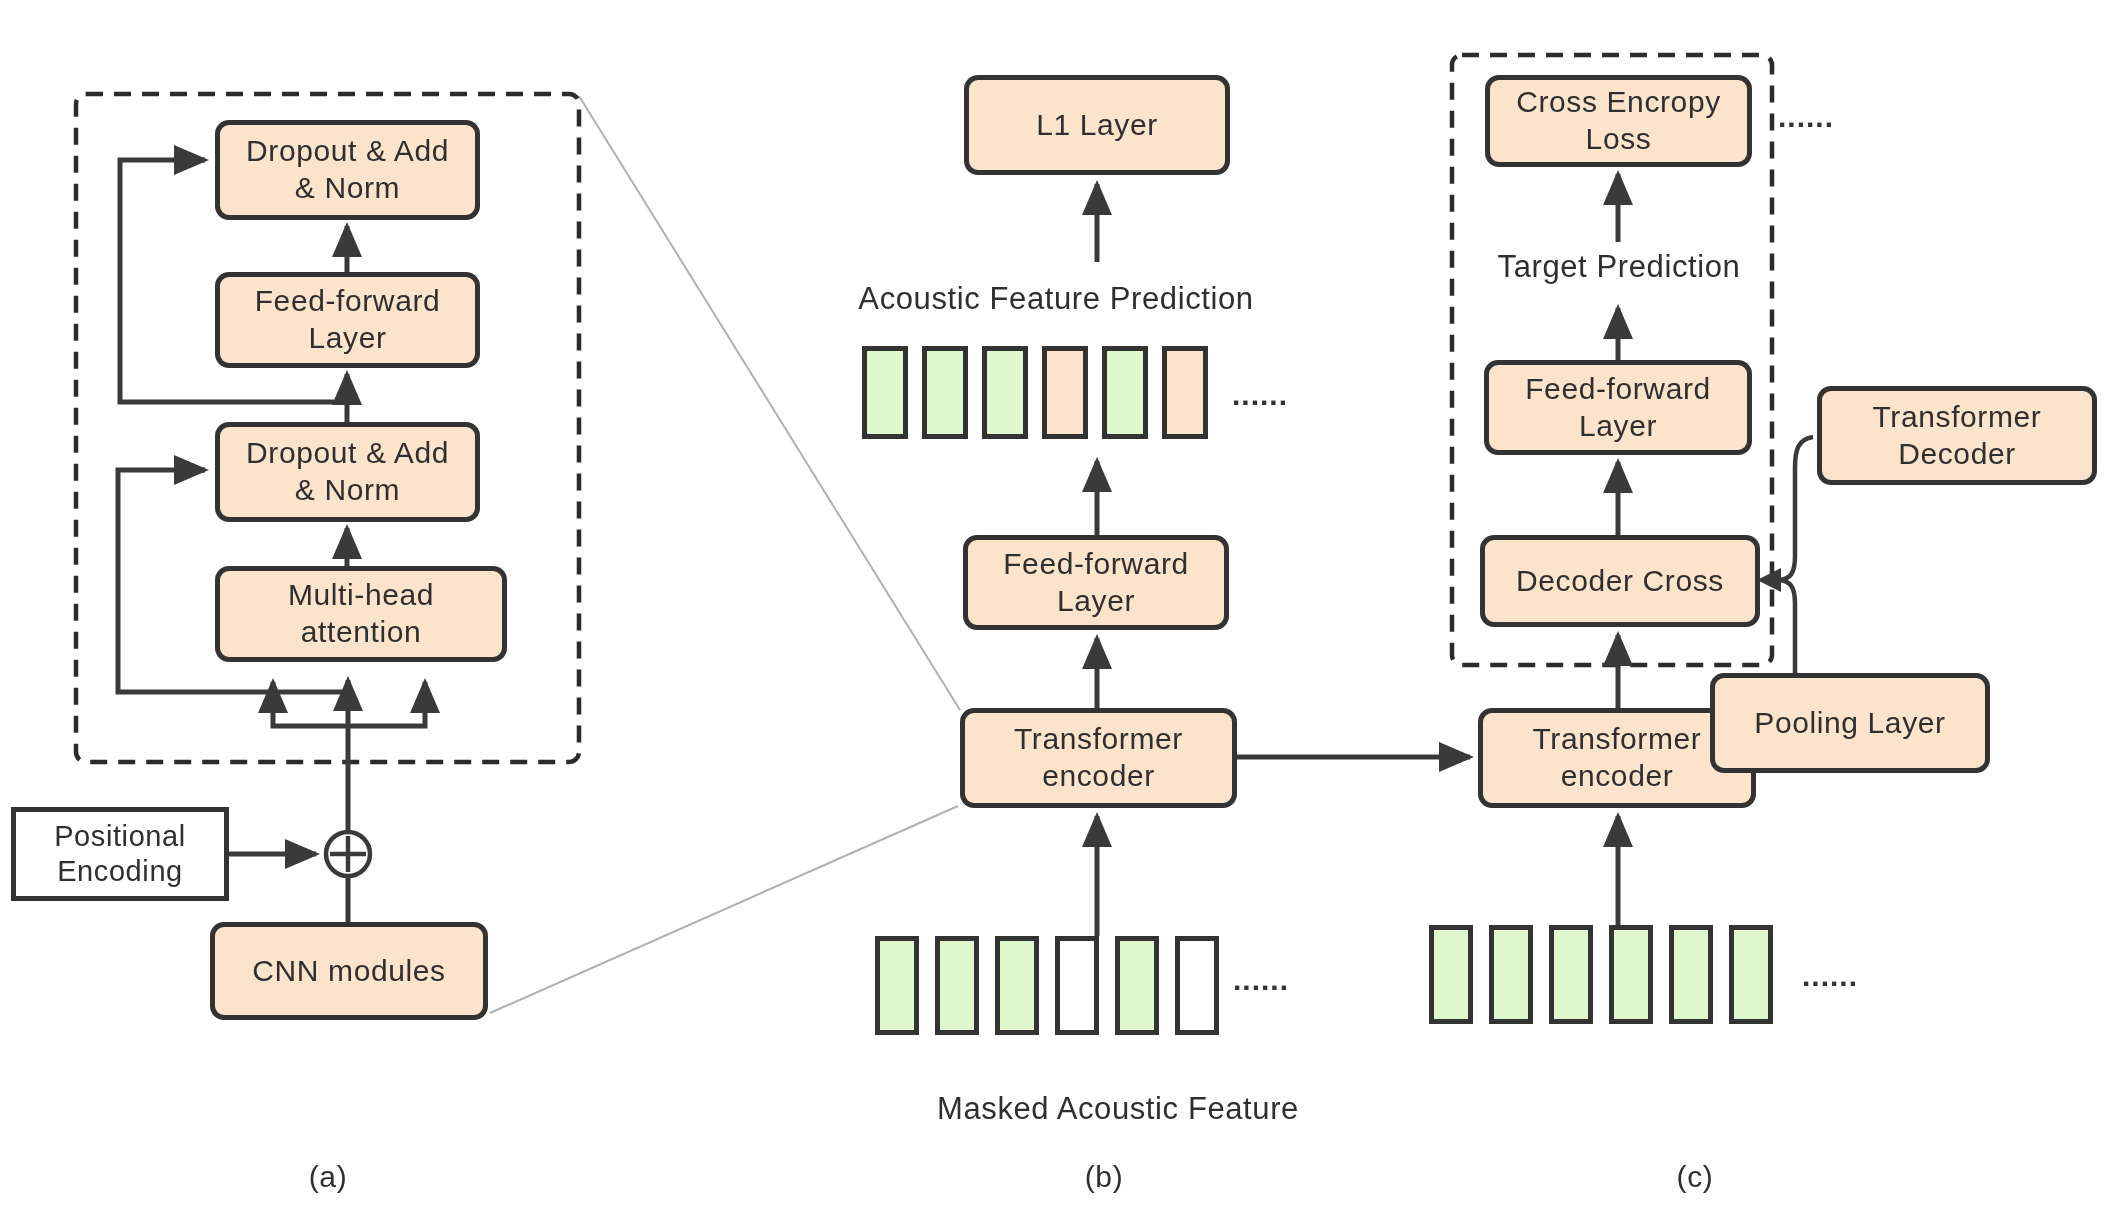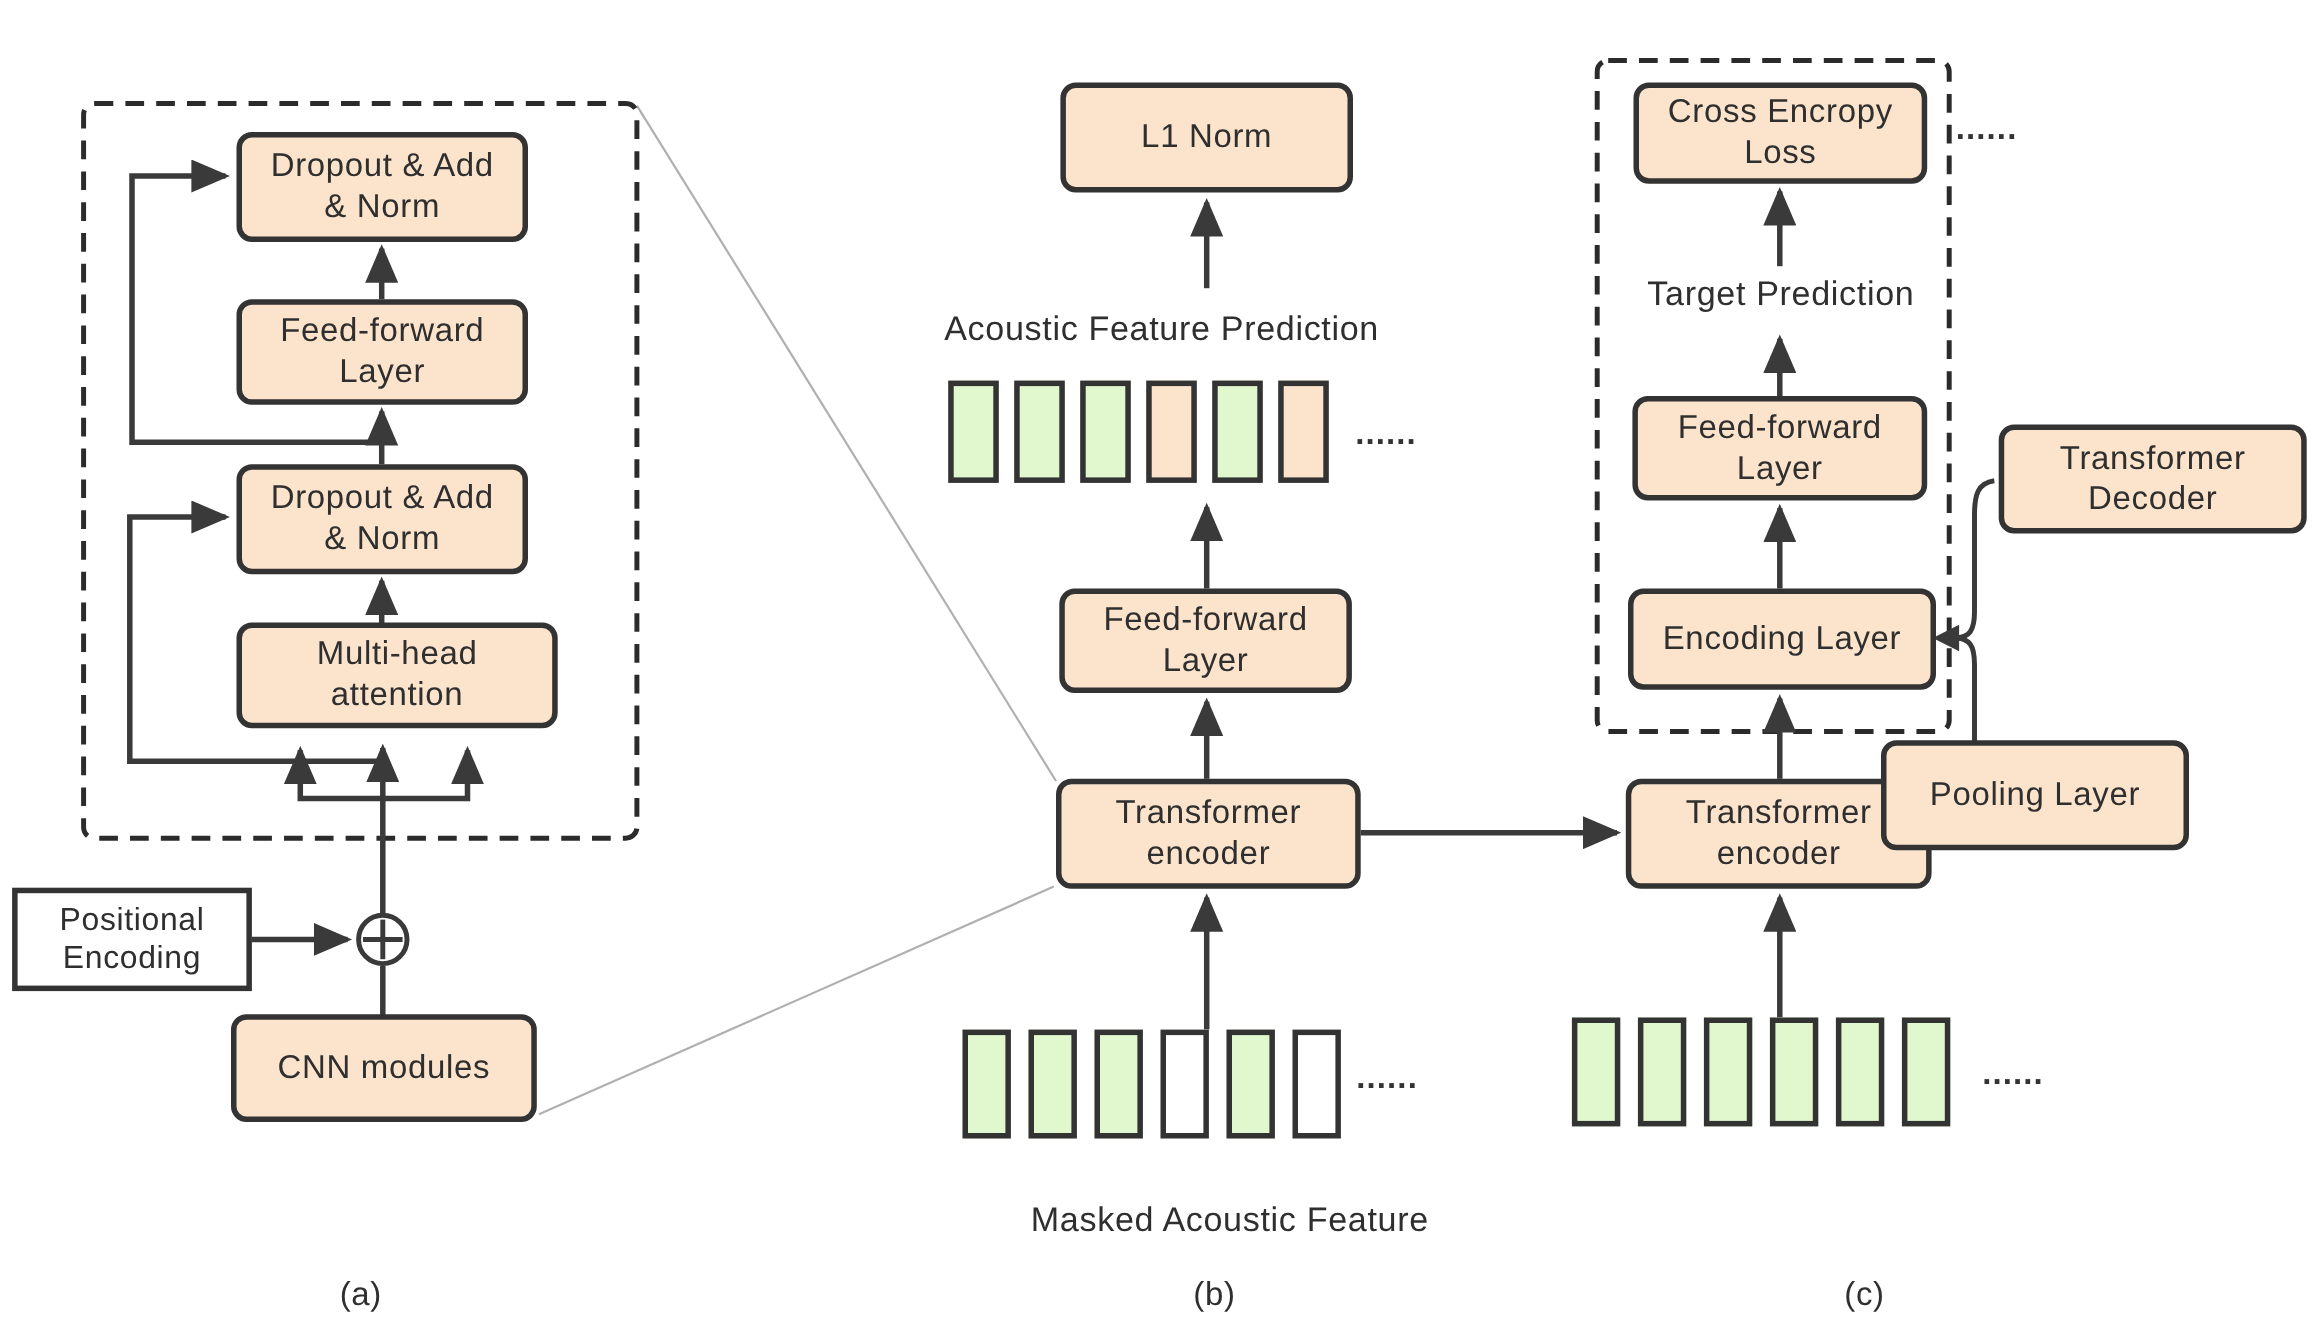--- a/index.html
+++ b/index.html
@@ -141,21 +141,21 @@
     <span>Encoding</span>
   </div>
 
   <div class="box" style="left:210px;top:922px;width:278px;height:98px">
     <span>CNN modules</span>
   </div>
 
   <div class="label caption" style="left:278px;top:1160px;width:100px">(a)</div>
 
   <div class="box" style="left:964px;top:75px;width:266px;height:100px">
-    <span>L1 Norm</span>
+    <span>L1 Layer</span>
   </div>
 
   <div class="label" style="left:806px;top:281px;width:500px">Acoustic Feature Prediction</div>
 
   <div class="tokens row-b-pred" style="left:862px;top:346px">
       <span class="tok" style="background: rgb(225, 248, 207);"></span>
       <span class="tok" style="background: rgb(225, 248, 207);"></span>
       <span class="tok" style="background: rgb(225, 248, 207);"></span>
       <span class="tok" style="background: rgb(252, 228, 204);"></span>
       <span class="tok" style="background: rgb(225, 248, 207);"></span>
@@ -195,21 +195,21 @@
   <div class="dots" style="left:1778px;top:100px">......</div>
 
   <div class="label" style="left:1469px;top:249px;width:300px">Target Prediction</div>
 
   <div class="box" style="left:1484px;top:360px;width:268px;height:95px">
     <span>Feed-forward</span>
     <span>Layer</span>
   </div>
 
   <div class="box" style="left:1480px;top:535px;width:280px;height:92px">
-    <span>Encoding Layer</span>
+    <span>Decoder Cross</span>
   </div>
 
   <div class="box" style="left:1478px;top:708px;width:278px;height:100px">
     <span>Transformer</span>
     <span>encoder</span>
   </div>
 
   <div class="box" style="left:1817px;top:386px;width:280px;height:99px">
     <span>Transformer</span>
     <span>Decoder</span>

